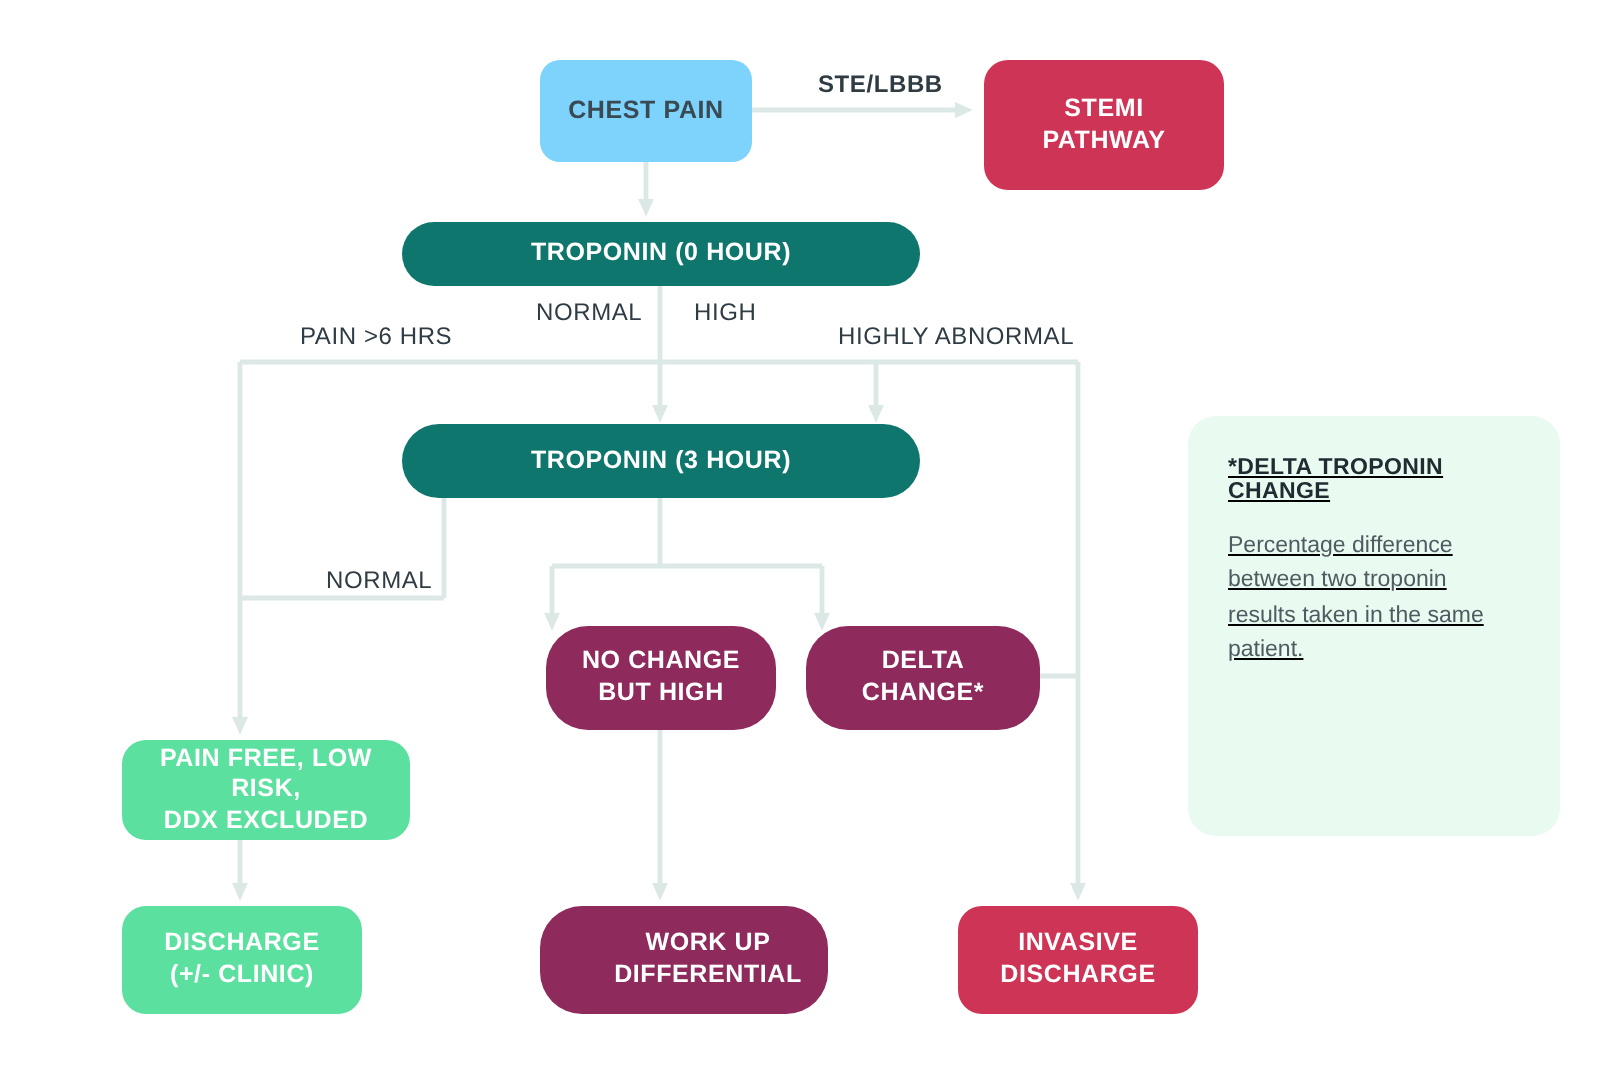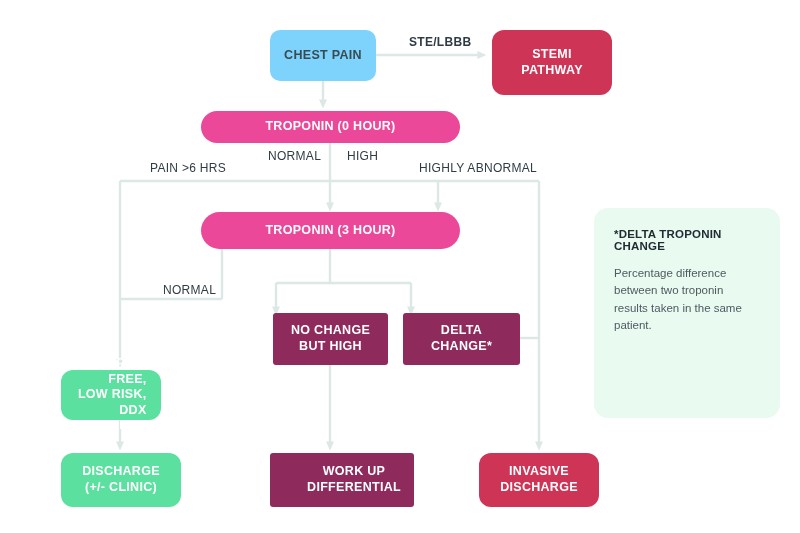--- a/index.html
+++ b/index.html
@@ -40,39 +40,39 @@
     padding: 0 8px;
   }
   .n-chestpain {
     background: #7dd3fc;
     color: #394a52;
     font-weight: bold;
     font-size: 12.5px;
     border-radius: 10px;
   }
   .n-teal {
-    background: #ec4899;
+    background: #0f766e;
     color: #ffffff;
     font-weight: bold;
     font-size: 12.5px;
     border-radius: 22px;
   }
   .n-crimson {
     background: #ce3455;
     color: #ffffff;
     font-weight: bold;
     font-size: 12.5px;
     border-radius: 12px;
   }
   .n-purple {
     background: #8e2a5c;
     color: #ffffff;
     font-weight: bold;
     font-size: 12.5px;
-    border-radius: 3px;
+    border-radius: 21px;
   }
   .n-green {
     background: #5ce0a0;
     color: #ffffff;
     font-weight: bold;
     font-size: 12.5px;
     border-radius: 12px;
   }
   .edge-label {
     position: absolute;
@@ -83,20 +83,21 @@
     white-space: nowrap;
     z-index: 3;
   }
   .info-panel {
     position: absolute;
     box-sizing: border-box;
     background: #e9faf0;
     border-radius: 14px;
     padding: 20px 20px 18px 20px;
     z-index: 2;
+    text-decoration: underline;
   }
   .info-title {
     color: #212b32;
     font-weight: bold;
     font-size: 11.5px;
     letter-spacing: 0.2px;
     margin-bottom: 13px;
   }
   .info-para {
     color: #4f5a61;
@@ -176,21 +177,21 @@
     <span>
       <span>NO CHANGE</span>
       <span>BUT HIGH</span>
     </span>
   </div>
 
   <div class="node n-purple" style="left:403px; top:313px; width:117px; height:52px;">
     <span>DELTA CHANGE*</span>
   </div>
 
-  <div class="node n-green" style="left:61px; top:370px; width:100px; height:50px;text-align:right;">
+  <div class="node n-green" style="left:61px; top:370px; width:144px; height:50px;">
     <span>
       <span>PAIN FREE, LOW RISK,</span>
       <span>DDX EXCLUDED</span>
     </span>
   </div>
 
   <div class="node n-green" style="left:61px; top:453px; width:120px; height:54px;">
     <span>
       <span>DISCHARGE</span>
       <span>(+/- CLINIC)</span>

